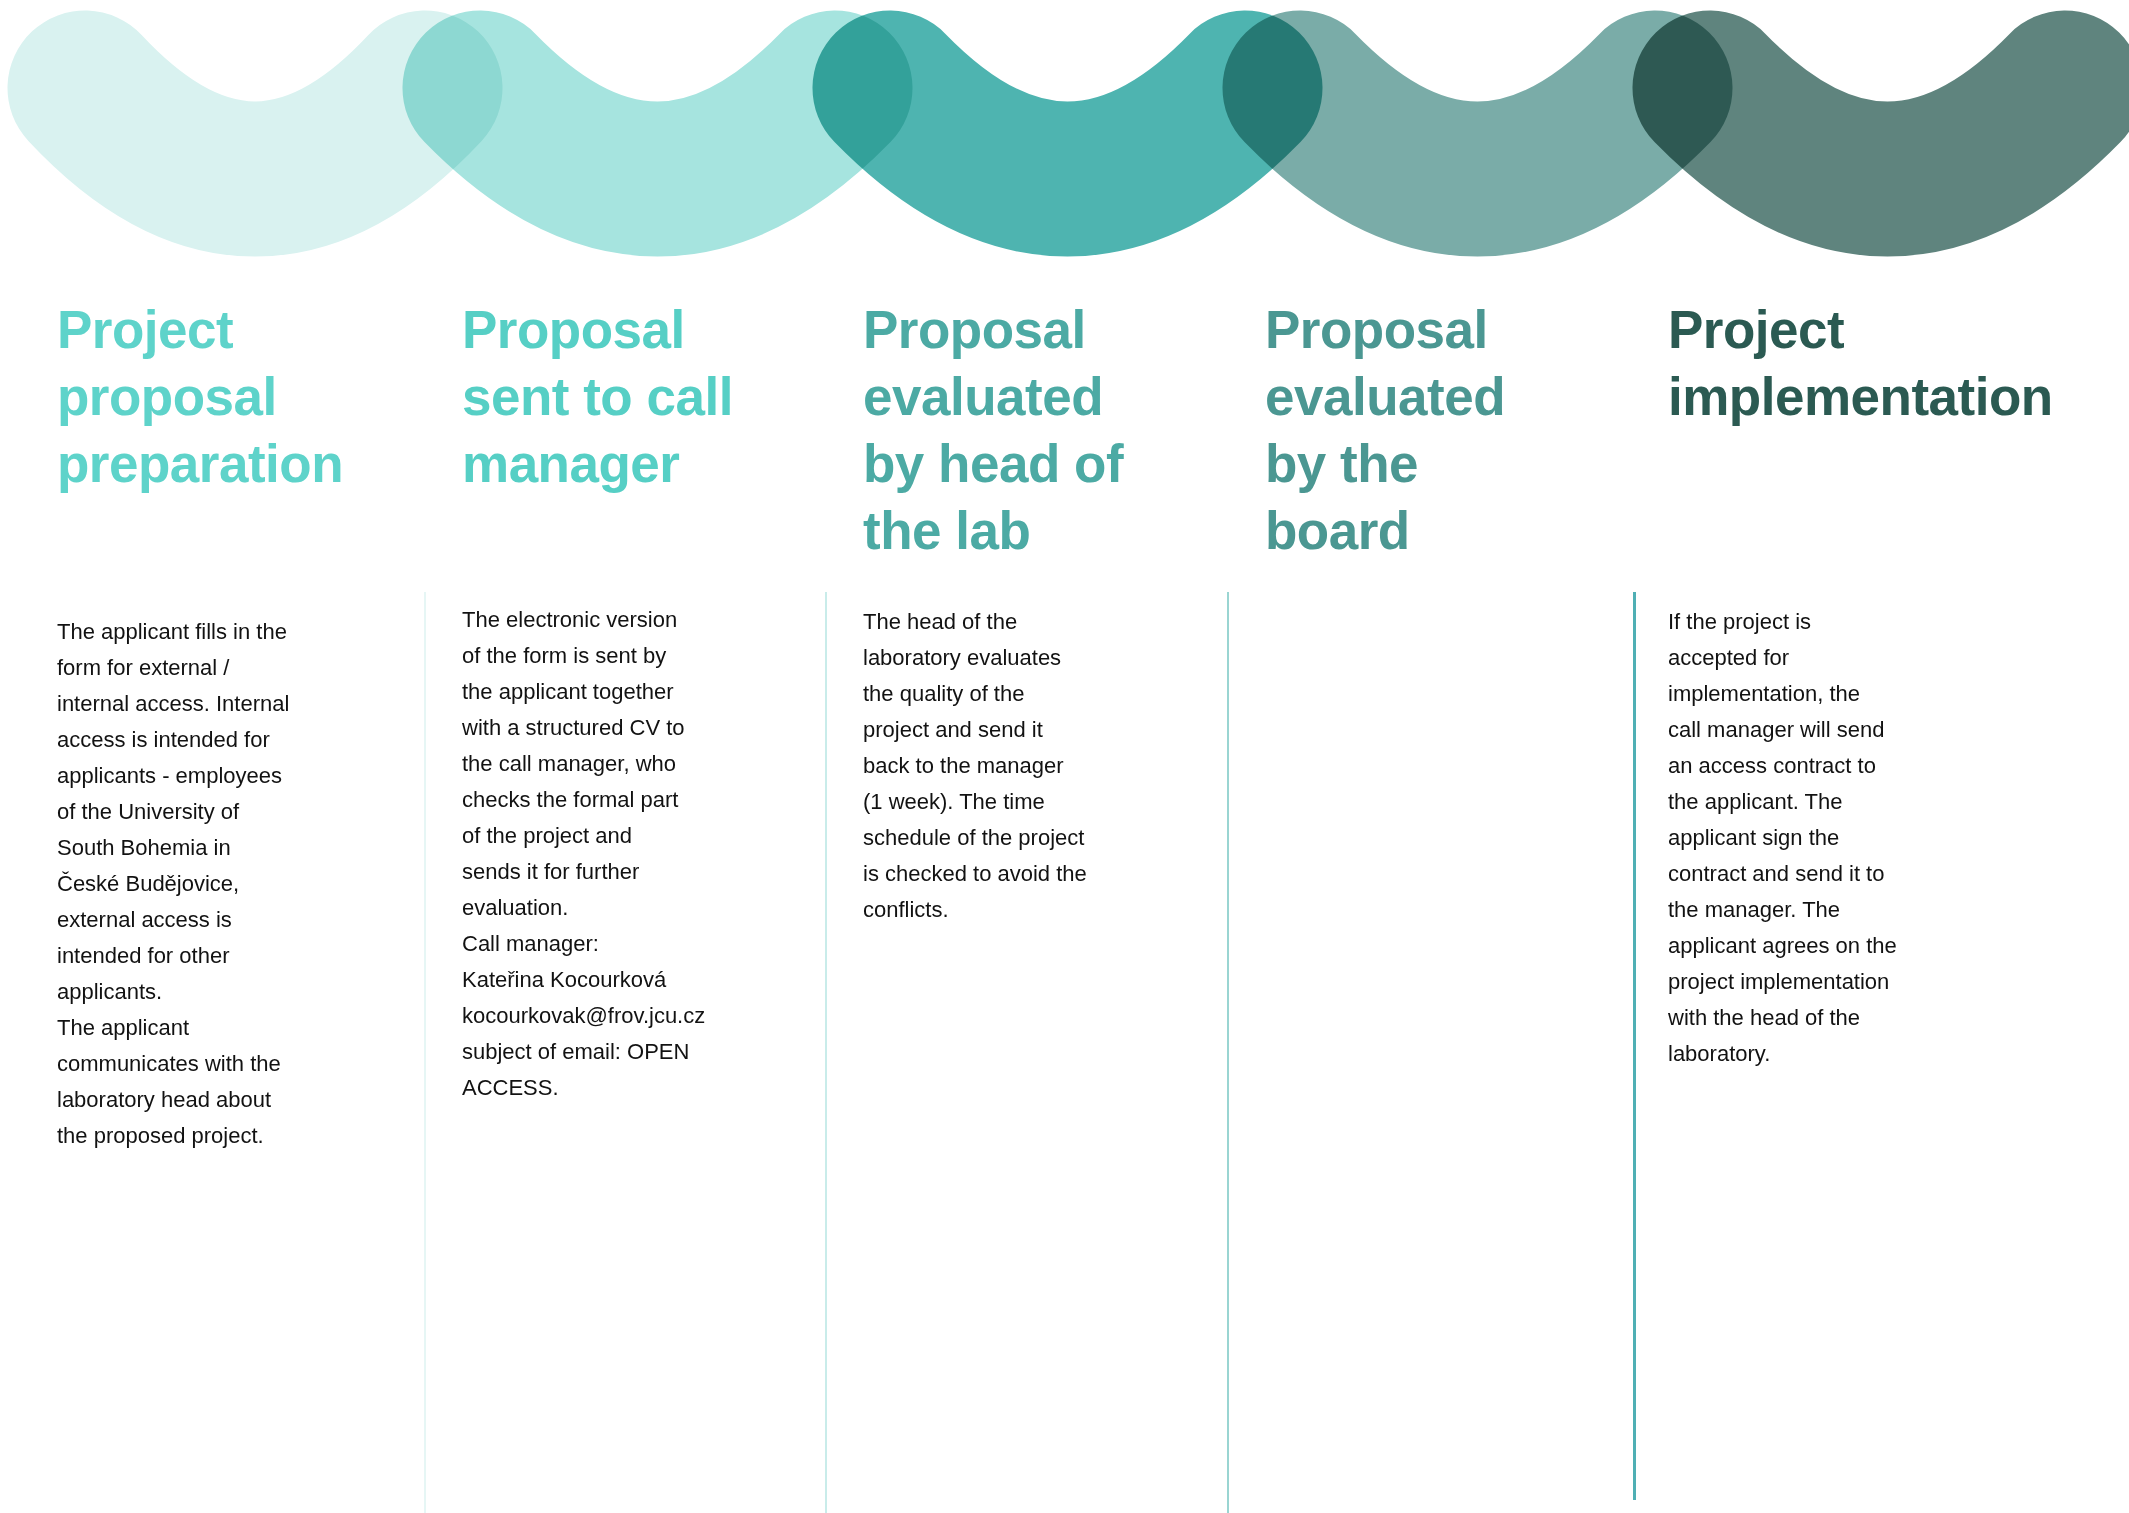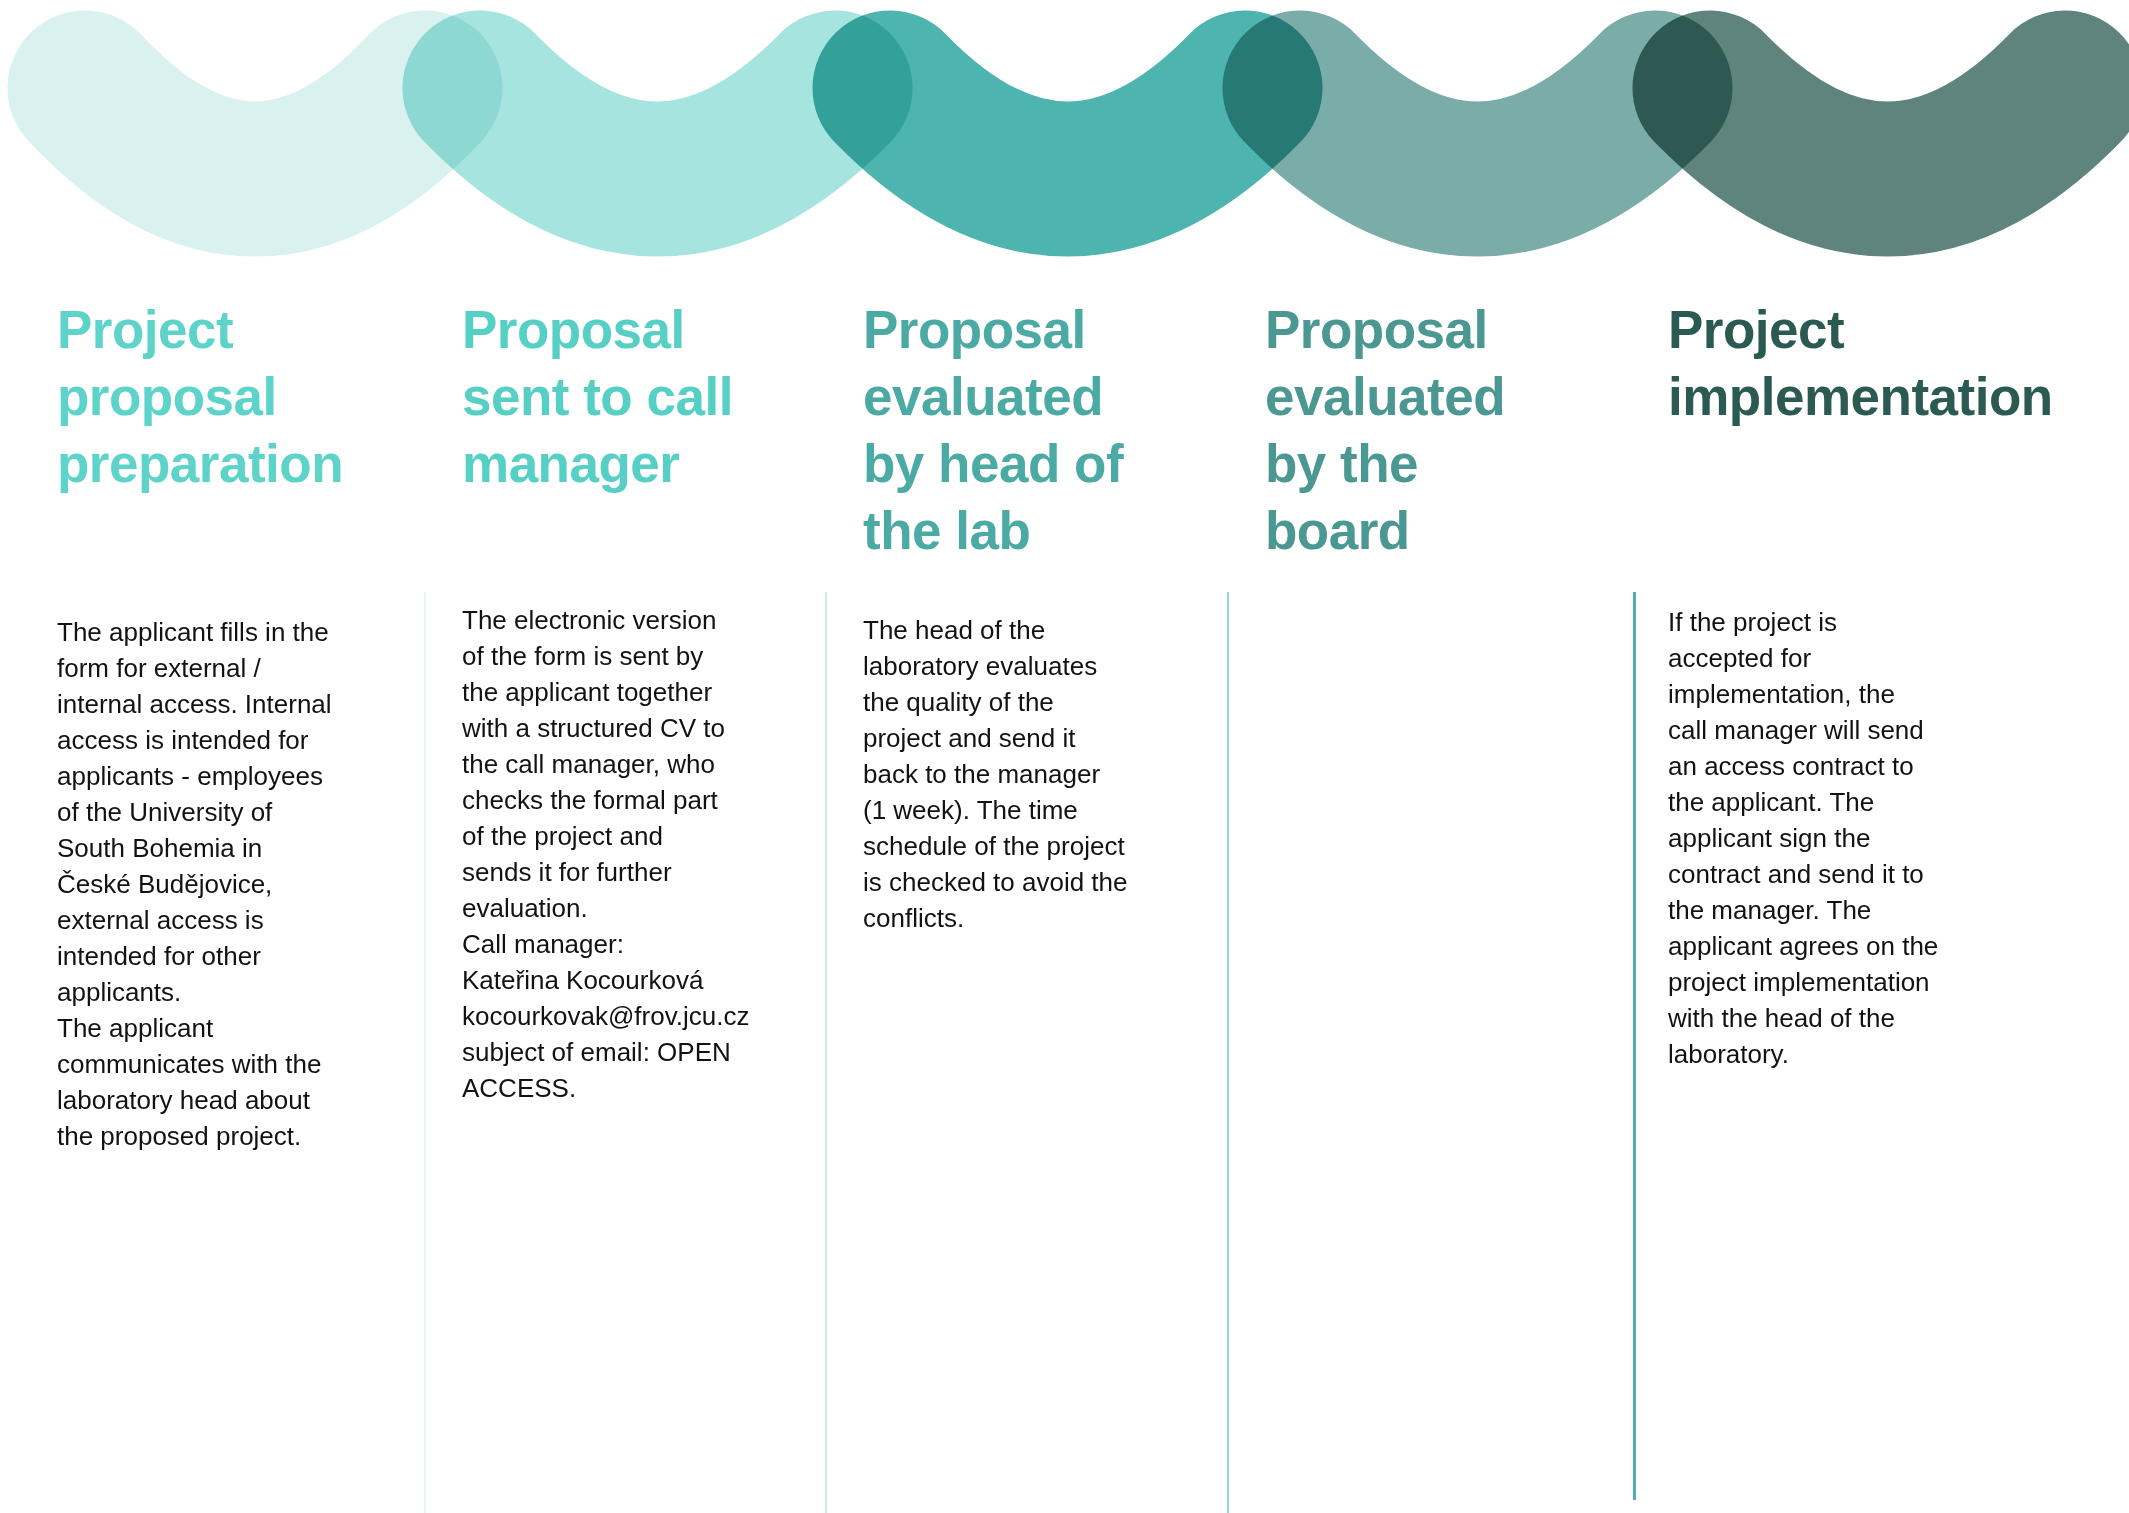--- a/index.html
+++ b/index.html
@@ -9,25 +9,25 @@
   }
   .waves{position:absolute;top:0;left:0;display:block;}
   .waves path{mix-blend-mode:multiply;}
   .col{position:absolute;top:296px;}
   .col .title{
     margin:0;font-weight:bold;font-size:53px;line-height:67px;
     white-space:pre-line;letter-spacing:-0.5px;
   }
   .col .body{
     position:absolute;left:0;width:100%;margin:0;
-    font-size:26px;line-height:36px;color:#121212;white-space:pre-line;
+    font-size:22px;line-height:36px;color:#121212;white-space:pre-line;
   }
   .c1{left:57px;width:368px;}  .c1 .body{top:318px;}
   .c2{left:462px;width:364px;} .c2 .body{top:306px;}
-  .c3{left:863px;width:365px;} .c3 .body{top:308px;margin-top:8px;}
+  .c3{left:863px;width:365px;} .c3 .body{top:308px;}
   .c4{left:1265px;width:369px;}.c4 .body{top:308px;}
   .c5{left:1668px;width:450px;}.c5 .body{top:308px;}
   .divider{position:absolute;top:592px;width:2px;}
   .d1{left:424px;height:921px;}
   .d2{left:825px;height:921px;}
   .d3{left:1227px;height:921px;}
   .d4{left:1633px;height:908px;width:3px;}
 </style>
 </head>
 <body>

